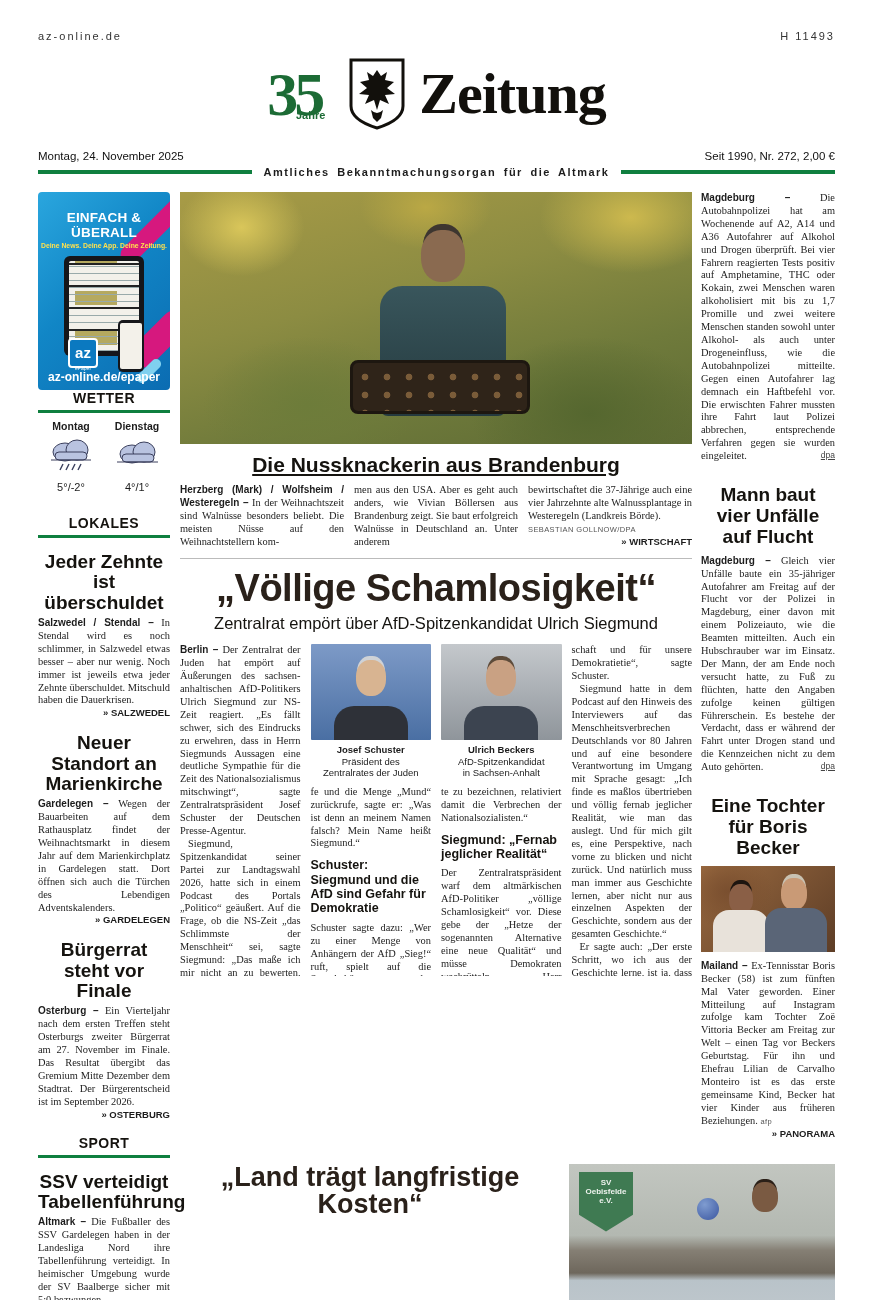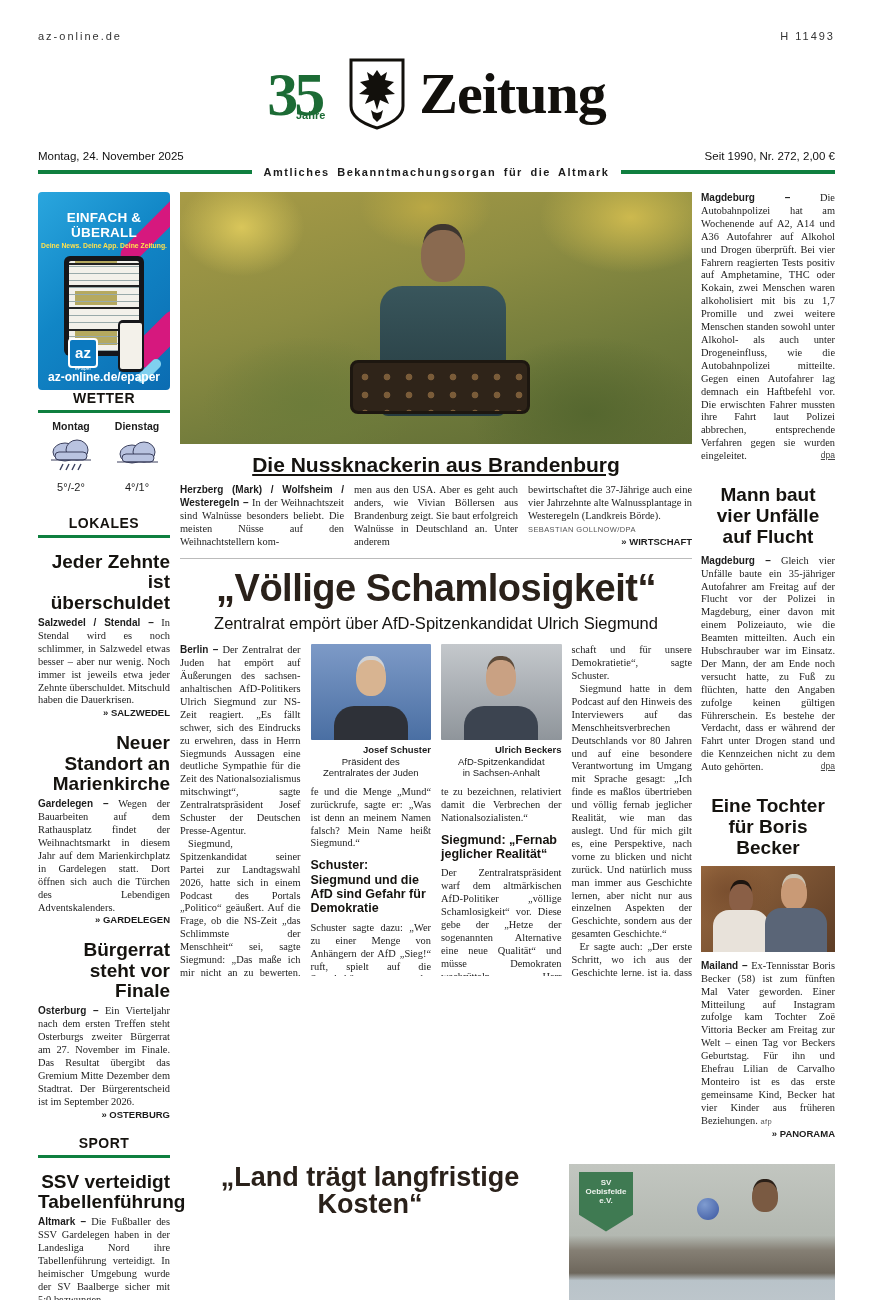--- a/index.html
+++ b/index.html
@@ -33,21 +33,21 @@
   
   .serif, .serif p { font-family:"Liberation Serif", serif; font-size:10.4px; line-height:12.9px; text-align:justify; }
   .serif p + p { text-indent:8px; }
   .dl { font-family:"Liberation Sans", sans-serif; font-weight:bold; font-size:10px; }
   .ref { float:right; font:bold 9.5px "Liberation Sans", sans-serif; margin-left:6px; }
   .credit { font:7.5px "Liberation Sans", sans-serif; color:#555; letter-spacing:.4px; }
   .credit-r { float:right; font:8.5px "Liberation Sans", sans-serif; color:#444; margin-left:6px;text-decoration:underline; }
   .inner-subhead { font:bold 12.5px/1.15 "Liberation Sans", sans-serif; margin:8px 0 6px; color:#15130f; }
   .section-label { font:bold 14px "Liberation Sans", sans-serif; text-align:center; letter-spacing:.5px;
                    padding-bottom:4px; border-bottom:3px solid #0f7f3f; color:#15130f; }
-  .brief h3 { font:bold 19px/1.07 "Liberation Sans", sans-serif; text-align:right; margin-bottom:4px; color:#15130f; }
+  .brief h3 { font:bold 19px/1.07 "Liberation Sans", sans-serif; text-align:center; margin-bottom:4px; color:#15130f; }
 
   
   .adbox { position:relative; height:198px; overflow:hidden; border-radius:4px; color:#fff; text-align:center;
            background:linear-gradient(135deg,#2aa6de 0%,#1186c6 45%,#0b6cb2 100%); padding-top:18px; }
   .adbox .mag1, .adbox .mag2, .adbox .mag3 { position:absolute; background:#d6187e; border-radius:20px; }
   .adbox .mag1 { width:90px; height:18px; transform:rotate(-45deg); right:-30px; top:28px; }
   .adbox .mag2 { width:70px; height:26px; transform:rotate(-45deg); right:-24px; bottom:38px; }
   .adbox .mag3 { width:30px; height:10px; transform:rotate(-45deg); right:6px; bottom:14px; background:#7fd0ef; }
   .ad-title { font-weight:bold; font-size:13.5px; letter-spacing:.2px; position:relative; }
   .ad-sub { font-weight:bold; font-size:6.8px; margin-top:2px; color:#ffe14d; position:relative; }
@@ -108,21 +108,21 @@
   .portrait { height:96px; border-radius:1px; position:relative; overflow:hidden; }
   .p-head { position:absolute; left:50%; top:16px; transform:translateX(-50%); width:30px; height:36px; border-radius:45%; }
   .p-torso { position:absolute; left:50%; bottom:-6px; transform:translateX(-50%); width:74px; height:40px; border-radius:20px 20px 0 0; }
   .schuster-photo { background:linear-gradient(180deg,#7d9ac7 0%,#4a6fa3 100%); }
   .schuster-photo .p-head { background:#d8b491; box-shadow:0 -5px 0 -1px #cfd2d6; }
   .schuster-photo .p-torso { background:#2e3138; }
   .siegmund-photo { background:linear-gradient(180deg,#c4c8cc 0%,#8f959b 100%); }
   .siegmund-photo .p-head { background:#c9a183; box-shadow:0 -5px 0 -1px #5d4b3a; }
   .siegmund-photo .p-torso { background:#3c4450; }
   .pcaption { text-align:center; font-size:9.5px; line-height:11.5px; margin:4px 0 7px; }
-  .pcaption .pname { font-weight:bold;text-align:right; }
+  .pcaption .pname { font-weight:bold; }
 
   
   .rc-article { margin-bottom:22px; }
   .rc-article h3 { font:bold 19px/1.1 "Liberation Sans", sans-serif; text-align:center; margin-bottom:7px; color:#15130f; }
   .becker-photo { height:86px; margin:2px 0 8px; position:relative; overflow:hidden;
       background:radial-gradient(60px 50px at 20% 30%, #7a4f2f, transparent 75%), linear-gradient(135deg,#9a6a40,#5d3d26); }
   .becker-photo .h1 { position:absolute; left:28px; top:18px; width:24px; height:30px; border-radius:45%; background:#8a5f46; box-shadow:0 -5px 0 -1px #1d150f; }
   .becker-photo .t1 { position:absolute; left:12px; top:44px; width:56px; height:44px; border-radius:16px 16px 0 0; background:#e8e2da; }
   .becker-photo .h2 { position:absolute; left:80px; top:12px; width:26px; height:32px; border-radius:45%; background:#c99a76; box-shadow:0 -5px 0 -1px #c9c2b2; }
   .becker-photo .t2 { position:absolute; left:64px; top:42px; width:62px; height:46px; border-radius:16px 16px 0 0; background:#5a6577; }

